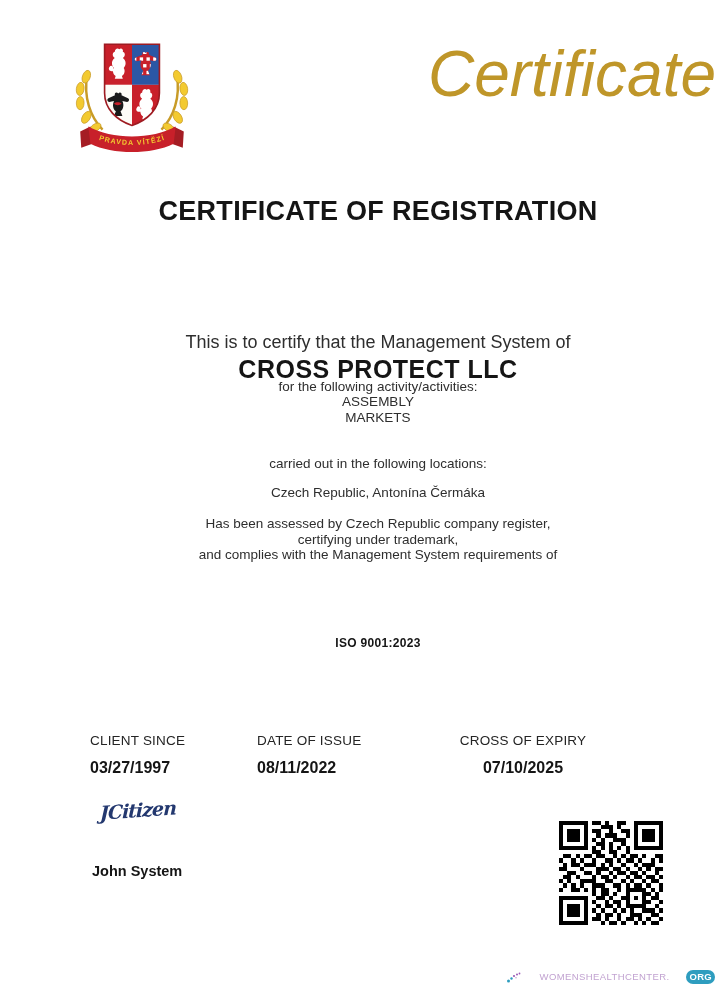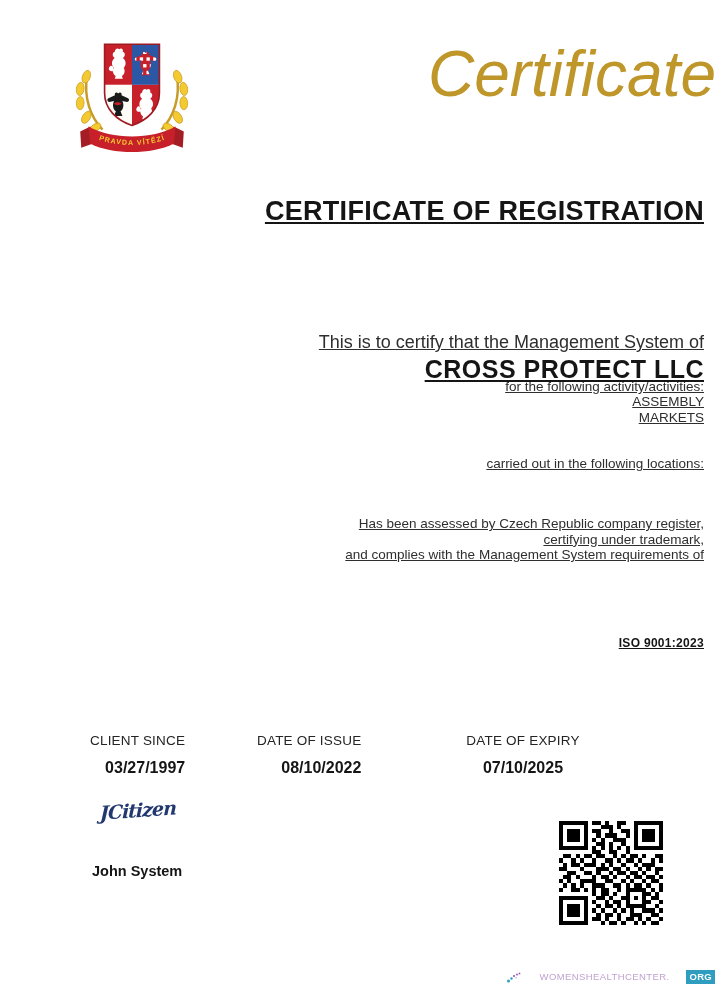--- a/index.html
+++ b/index.html
@@ -4,40 +4,40 @@
 <style>
   html,body{margin:0;padding:0;}
   .page{
     position:relative;
     width:720px;height:1000px;
     background:#ffffff;
     font-family:"Liberation Sans", sans-serif;
     overflow:hidden;
     color:#2e2e2e;
   }
-  .centered{position:absolute;left:28px;width:676px;text-align:right;text-decoration:underline;}
+  .centered{position:absolute;left:40px;width:676px;text-align:center;}
 
   .cert-banner{
     position:absolute;top:42px;right:4px;
     font-size:64px;font-style:italic;font-weight:400;
     color:#bf9629;letter-spacing:0px;line-height:1;
   }
   .coa{position:absolute;left:66px;top:30px;width:132px;height:130px;}
 
   .heading{top:196px;font-size:27px;font-weight:bold;color:#151515;letter-spacing:0.3px;}
   .intro{top:293px;font-size:18px;margin-top:39px;}
   .company{top:323px;font-size:25px;font-weight:bold;color:#151515;letter-spacing:0.5px;margin-top:32px;}
   .activity-intro{top:379px;font-size:13.5px;}
   .activity-lines{top:394px;font-size:13.5px;line-height:15.5px;}
   .locations-intro{top:456px;font-size:13.5px;}
   .location{top:485px;font-size:13.5px;}
   .assessment{top:516px;font-size:13.5px;line-height:15.5px;}
   .standard{top:636px;font-size:12px;font-weight:bold;color:#151515;letter-spacing:0.3px;}
 
-  .date-col{position:absolute;top:733px;text-align:right;}
+  .date-col{position:absolute;top:733px;}
   .date-col .label{font-size:13.5px;color:#242424;letter-spacing:0.2px;}
   .date-col .value{font-size:16px;font-weight:bold;color:#151515;margin-top:11px;}
   .col-client{left:90px;}
   .col-issue{left:257px;}
   .col-expiry{left:448px;width:150px;text-align:center;}
 
   .signature-script{
     position:absolute;left:100px;top:799px;
     font-family:"DejaVu Serif", serif;
     font-style:italic;font-weight:bold;
@@ -51,21 +51,21 @@
   .qr svg{display:block;width:104px;height:104px;shape-rendering:crispEdges;}
 
   .footer-brand{
     position:absolute;top:969px;right:5px;
     display:flex;align-items:center;gap:17px;
   }
   .footer-site{font-size:9.5px;color:#c2a3d1;letter-spacing:0.4px;}
   .footer-badge{
     background:#2e9dbf;color:#ffffff;
     font-size:9.5px;font-weight:bold;
-    padding:1px 3px 2px 3px;border-radius:0;letter-spacing:0.3px;
+    padding:1px 3px 2px 3px;border-radius:7px;letter-spacing:0.3px;
   }
 </style>
 </head>
 <body>
 
 <div class="page">
 
   <div class="coa">
     <svg viewBox="0 0 130 128" width="132" height="130" xmlns="http://www.w3.org/2000/svg">
       <defs>
@@ -150,37 +150,38 @@
   <div class="centered heading">CERTIFICATE OF REGISTRATION</div>
 
   <div class="centered intro">This is to certify that the Management System of</div>
   <div class="centered company">CROSS PROTECT LLC</div>
   <div class="centered activity-intro">for the following activity/activities:</div>
   <div class="centered activity-lines">
     <div>ASSEMBLY</div>
     <div>MARKETS</div>
   </div>
   <div class="centered locations-intro">carried out in the following locations:</div>
+  <div class="centered location">Czech Republic, Antonína Čermáka</div>
   <div class="centered assessment">
     <div>Has been assessed by Czech Republic company register,</div>
     <div>certifying under trademark,</div>
     <div>and complies with the Management System requirements of</div>
   </div>
   <div class="centered standard">ISO 9001:2023</div>
 
   <div class="date-col col-client">
     <div class="label">CLIENT SINCE</div>
     <div class="value">03/27/1997</div>
   </div>
   <div class="date-col col-issue">
     <div class="label">DATE OF ISSUE</div>
-    <div class="value">08/10/2022</div>
+    <div class="value">08/11/2022</div>
   </div>
   <div class="date-col col-expiry">
-    <div class="label">DATE OF EXPIRY</div>
+    <div class="label">CROSS OF EXPIRY</div>
     <div class="value">07/10/2025</div>
   </div>
 
   <div class="signature-script">JCitizen</div>
   <div class="signer-name">John System</div>
 
   <div class="qr">
     <svg id="qr-code-svg" viewBox="0 0 25 25" fill="#000000" xmlns="http://www.w3.org/2000/svg">
         <rect x="0" y="0" width="1" height="1"></rect>
         <rect x="1" y="0" width="1" height="1"></rect>

